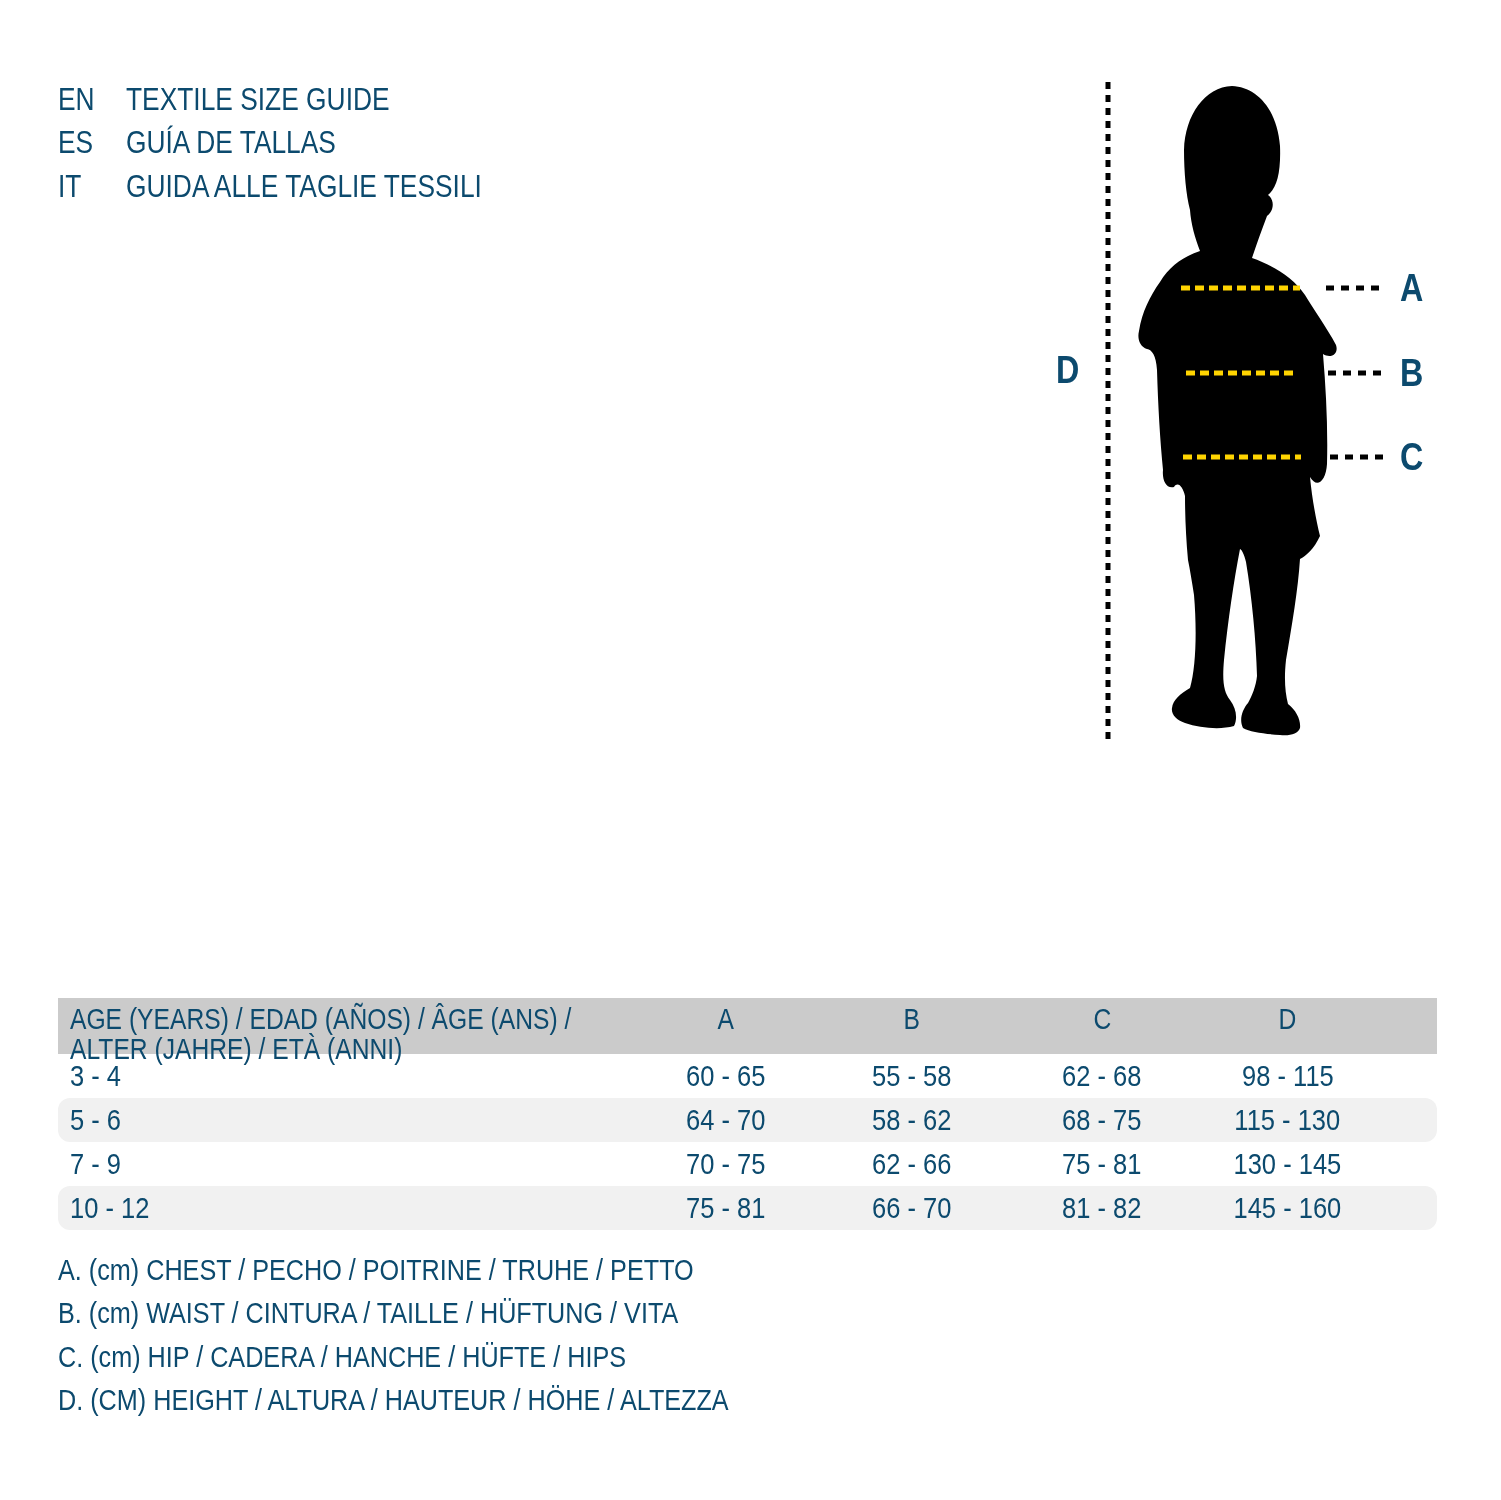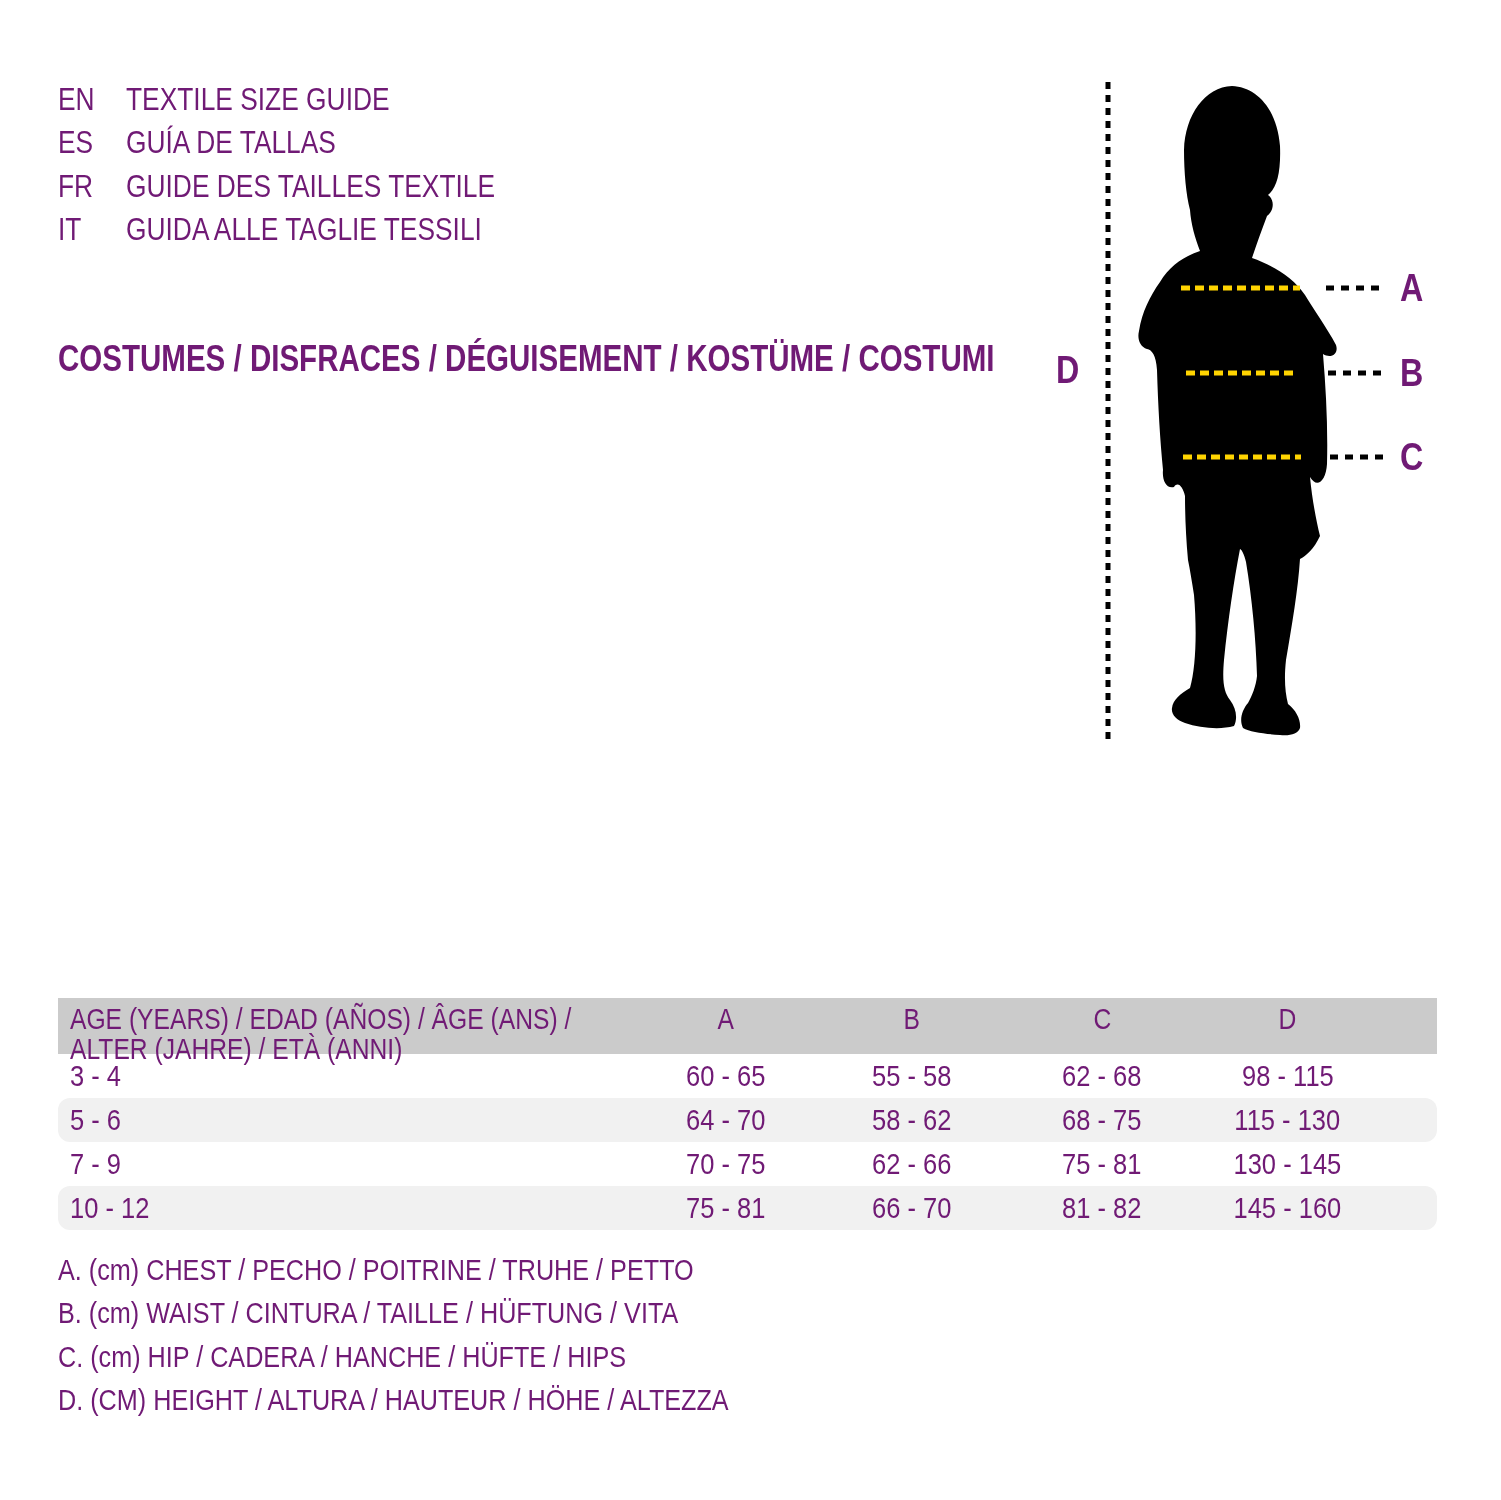--- a/index.html
+++ b/index.html
@@ -1,17 +1,17 @@
 <!DOCTYPE html>
 <html><head>
 <meta charset="utf-8">
 <style>
   html,body{margin:0;padding:0;background:#ffffff;}
   #canvas{position:relative;width:1501px;height:1500px;background:#ffffff;overflow:hidden;
-          font-family:"Liberation Sans","DejaVu Sans",sans-serif;color:#701a75;}
+          font-family:"Liberation Sans","DejaVu Sans",sans-serif;color:#0c4a6e;}
   .abs{position:absolute;}
   
   .cxl{display:inline-block;transform:scaleX(0.85);transform-origin:0 50%;white-space:nowrap;}
   .cxc{display:inline-block;transform:scaleX(0.85);transform-origin:50% 50%;white-space:nowrap;}
 
   
   #language-list{left:58px;top:78px;}
   .lang-row{display:flex;height:43.5px;align-items:center;font-size:31px;font-weight:500;}
   .lang-code{width:68px;flex:0 0 68px;}
   .lang-title{}
@@ -54,32 +54,25 @@
   <div id="language-list" class="abs">
       <div class="lang-row">
         <span class="lang-code cxl">EN</span>
         <span class="lang-title cxl">TEXTILE SIZE GUIDE</span>
       </div>
       <div class="lang-row">
         <span class="lang-code cxl">ES</span>
         <span class="lang-title cxl">GUÍA DE TALLAS</span>
       </div>
       <div class="lang-row">
-        <span class="lang-code cxl">FR</span>
-        <span class="lang-title cxl">GUIDE DES TAILLES TEXTILE</span>
-      </div>
-      <div class="lang-row">
         <span class="lang-code cxl">IT</span>
         <span class="lang-title cxl">GUIDA ALLE TAGLIE TESSILI</span>
       </div>
     </div>
 
-  <div id="category-line" class="abs">
-    <span class="cxl">COSTUMES / DISFRACES / DÉGUISEMENT / KOSTÜME / COSTUMI</span>
-  </div>
 
   <svg id="figure-svg" class="abs" width="300" height="700" viewBox="0 0 300 700">
 
     <line x1="8" y1="22" x2="8" y2="680" stroke="#000000" stroke-width="5" stroke-dasharray="7 6"></line>
 
     <path fill="#000000" d="
       M132,26
       C156,27 177,48 180,86
       C181,112 177,128 168,135
       C174,139 175,150 167,156

